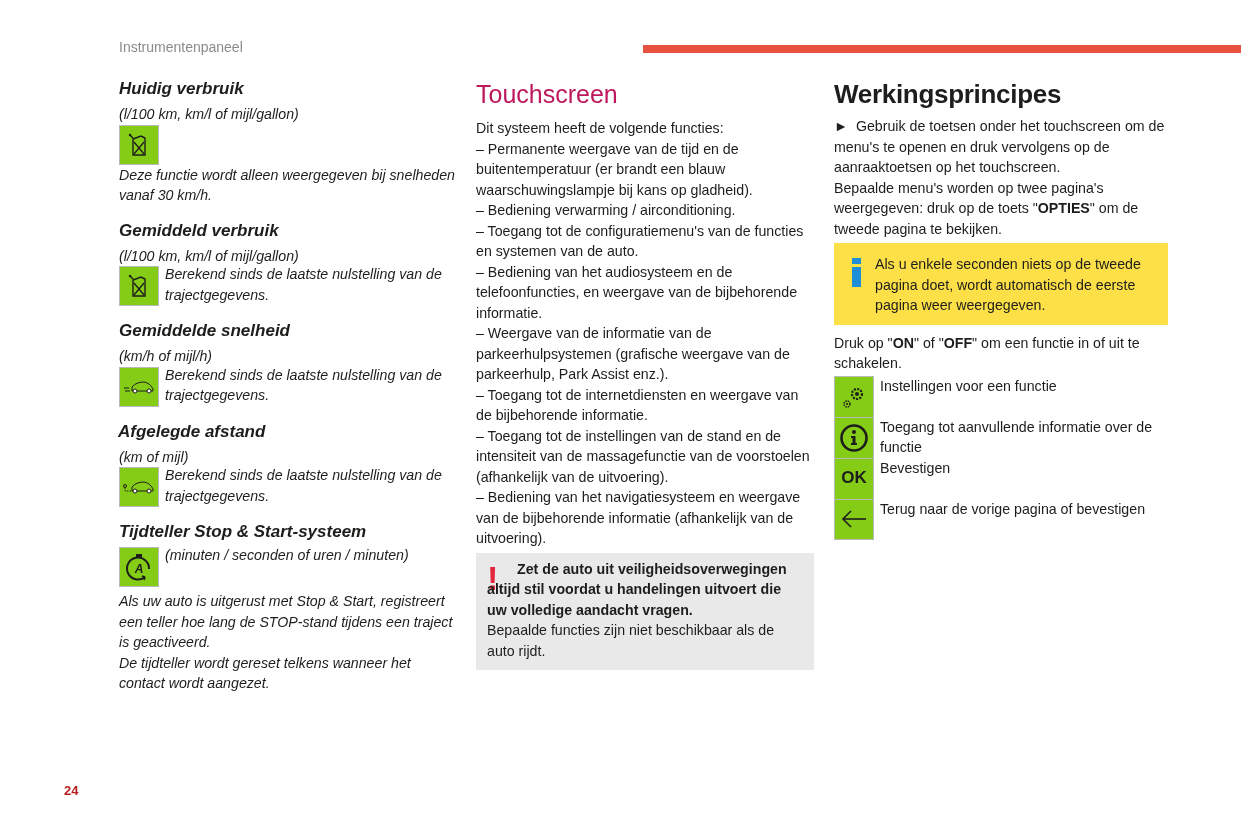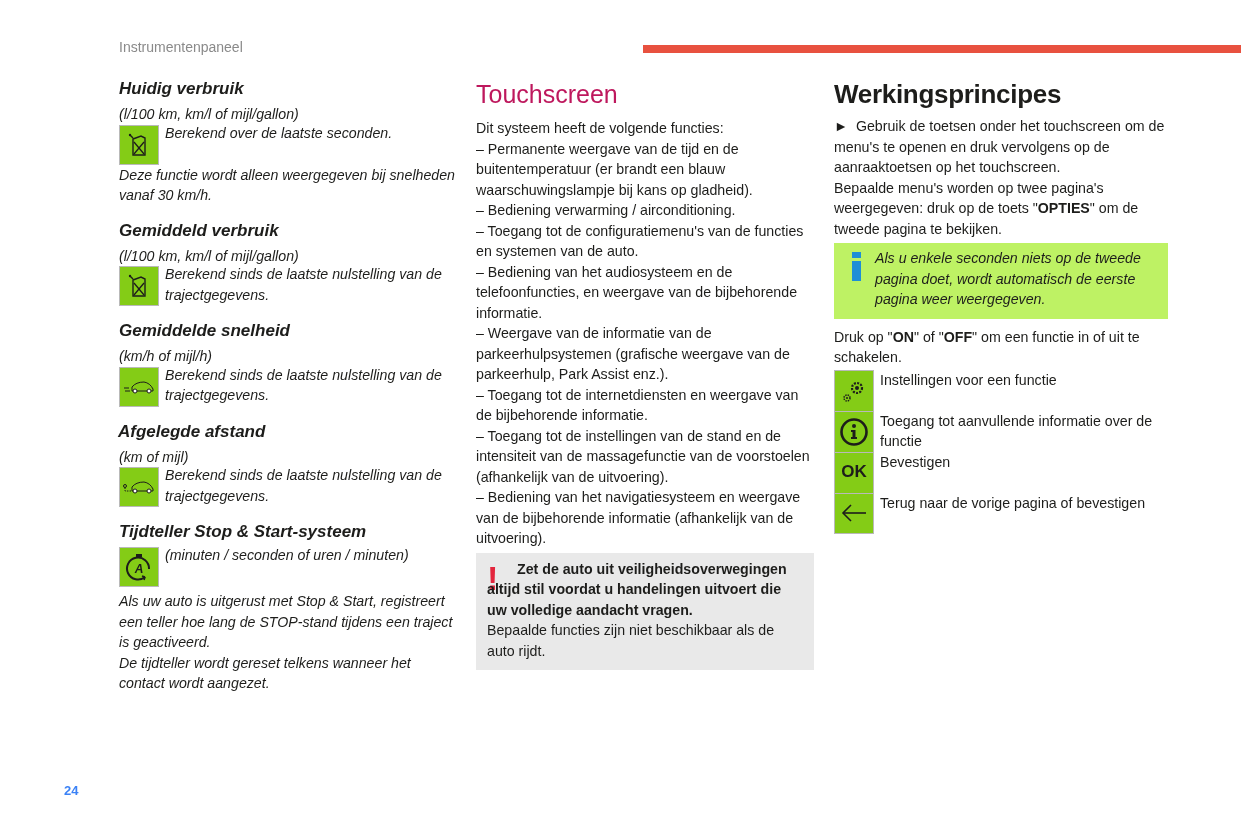--- a/index.html
+++ b/index.html
@@ -10,21 +10,21 @@
   .header-label {
     position: absolute; left: 119px; top: 39px;
     font-size: 14px; color: #8a8a8a;
   }
   .header-bar {
     position: absolute; left: 643px; top: 45px; width: 598px; height: 8px;
     background: #e8513f;
   }
   .page-number {
     position: absolute; left: 64px; top: 783px;
-    font-size: 13px; font-weight: bold; color: #3b82f6;
+    font-size: 13px; font-weight: bold; color: #b91c1c;
   }
   .col { position: absolute; top: 78px; font-size: 14.2px; line-height: 20.5px; }
   .col1 { left: 119px; width: 340px; }
   .col2 { left: 476px; width: 338px; top: 76px; }
   .col3 { left: 834px; width: 334px; top: 76px; }
 
   h2.sub {
     font-size: 17px; font-weight: bold; margin: 0; padding: 0; line-height: 22px;
   }
   h1.title-grey {
@@ -50,21 +50,21 @@
     background: #e9e9e9; padding: 6px 11px 9px 11px; margin-top: 4px;
   }
   .warn-head { display: flex; align-items: flex-start; }
   .warn-mark {
     color: #e3263d; font-weight: bold; font-size: 34px; line-height: 34px;
     width: 30px; flex: 0 0 auto; margin-top: 2px;
   }
   .bold { font-weight: bold; }
 
   .info-box {
-    background: #bef264; padding: 5px 10px 9px 10px; margin: 4px 0 8px 0; font-style: italic;
+    background: #fde047; padding: 11px 10px 9px 10px; margin: 4px 0 8px 0;
   }
   .info-mark {
     float: left; width: 22px; height: 38px; margin-right: 9px; margin-top: 4px;
     position: relative;
   }
   .info-mark .dot { position:absolute; left:8px; top:0; width:9px; height:6px; background:#1e8fd6; }
   .info-mark .stem { position:absolute; left:8px; top:9px; width:9px; height:20px; background:#1e8fd6; }
 
   .btn-list { margin-top: 2px; }
   .btn-row { display: flex; align-items: flex-start; height: 41px; }
@@ -87,21 +87,20 @@
     <div class="icon-row">
       <div class="icon-box">
         <svg width="24" height="26" viewBox="0 0 24 26">
             <path d="M6 7 L14 4 L18 6 L18 23 L6 23 Z" fill="none" stroke="#1d1d1b" stroke-width="1.4"></path>
             <line x1="7" y1="10" x2="17" y2="22" stroke="#1d1d1b" stroke-width="1.3"></line>
             <line x1="17" y1="10" x2="7" y2="22" stroke="#1d1d1b" stroke-width="1.3"></line>
             <path d="M3 3 L6 6" stroke="#1d1d1b" stroke-width="1.4"></path>
             <circle cx="3" cy="3" r="1.2" fill="#1d1d1b"></circle>
           </svg>
       </div>
-      <p class="txt">Berekend over de laatste seconden.</p>
     </div>
     <p style="margin-top:0">Deze functie wordt alleen weergegeven bij snelheden vanaf 30 km/h.</p>
   </div>
 
   <div class="block">
     <h2 class="sub">Gemiddeld verbruik</h2>
     <p class="unit">(l/100 km, km/l of mijl/gallon)</p>
     <div class="icon-row">
       <div class="icon-box">
         <svg width="24" height="26" viewBox="0 0 24 26">

